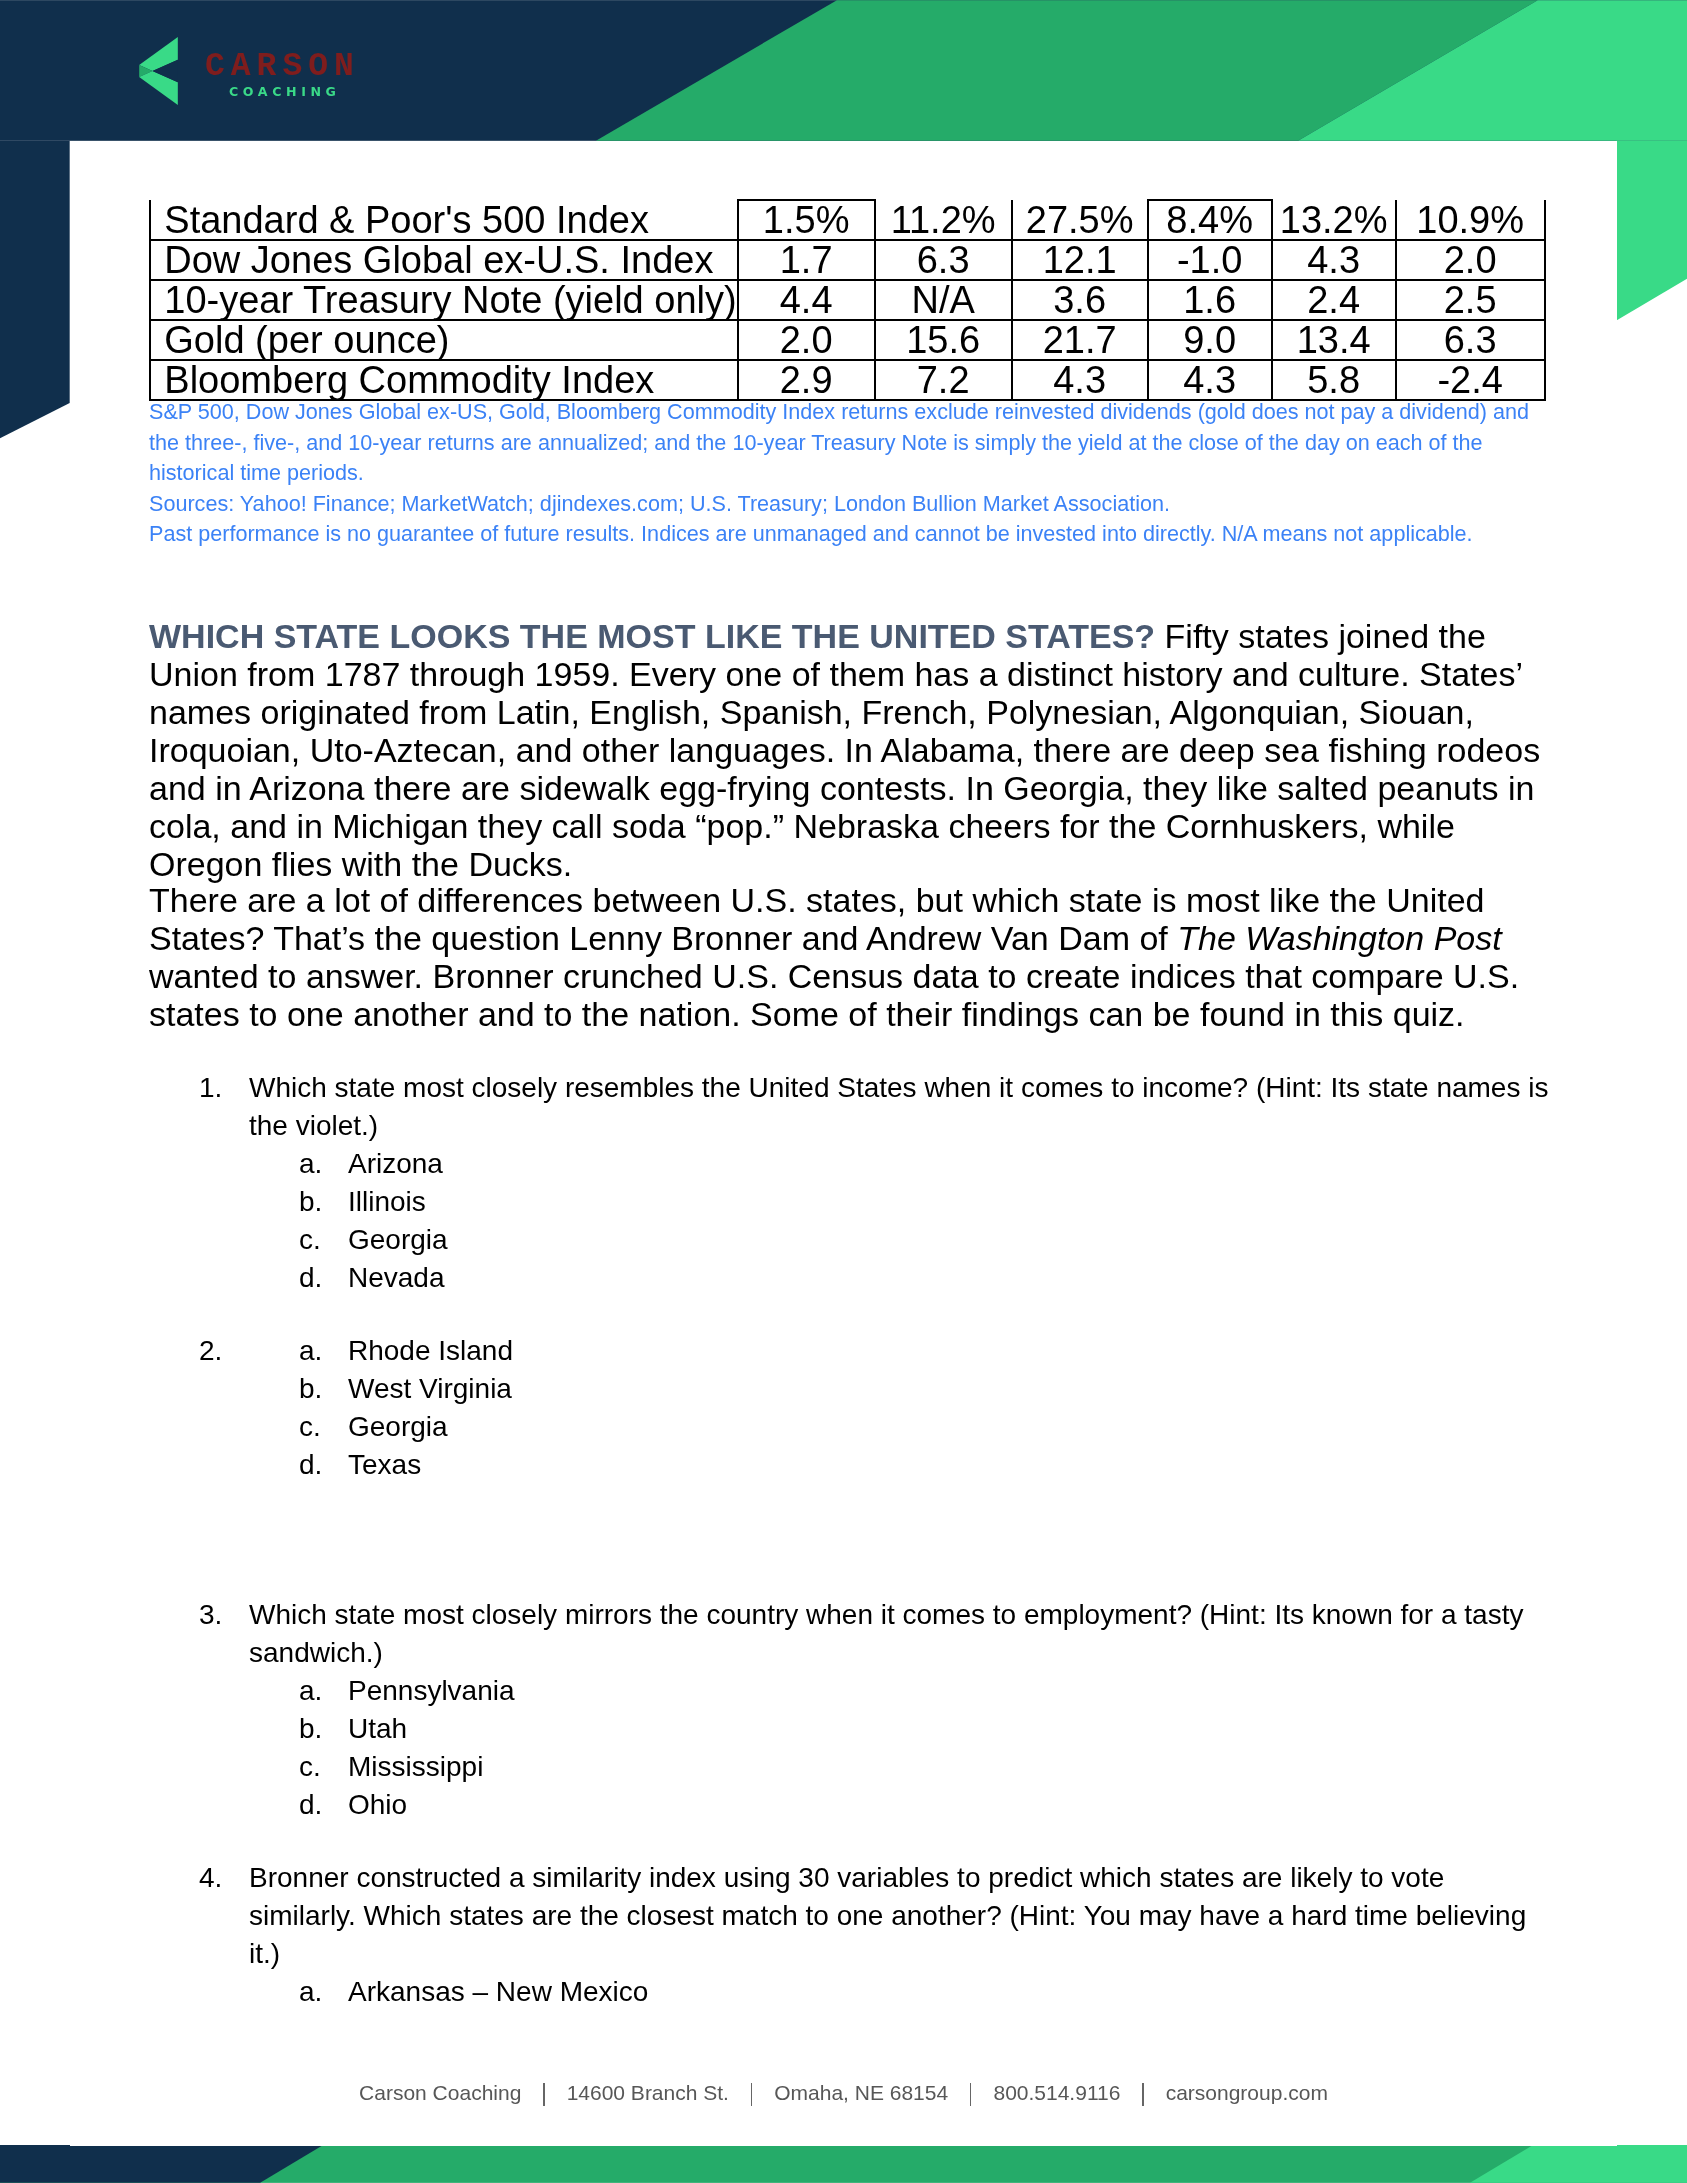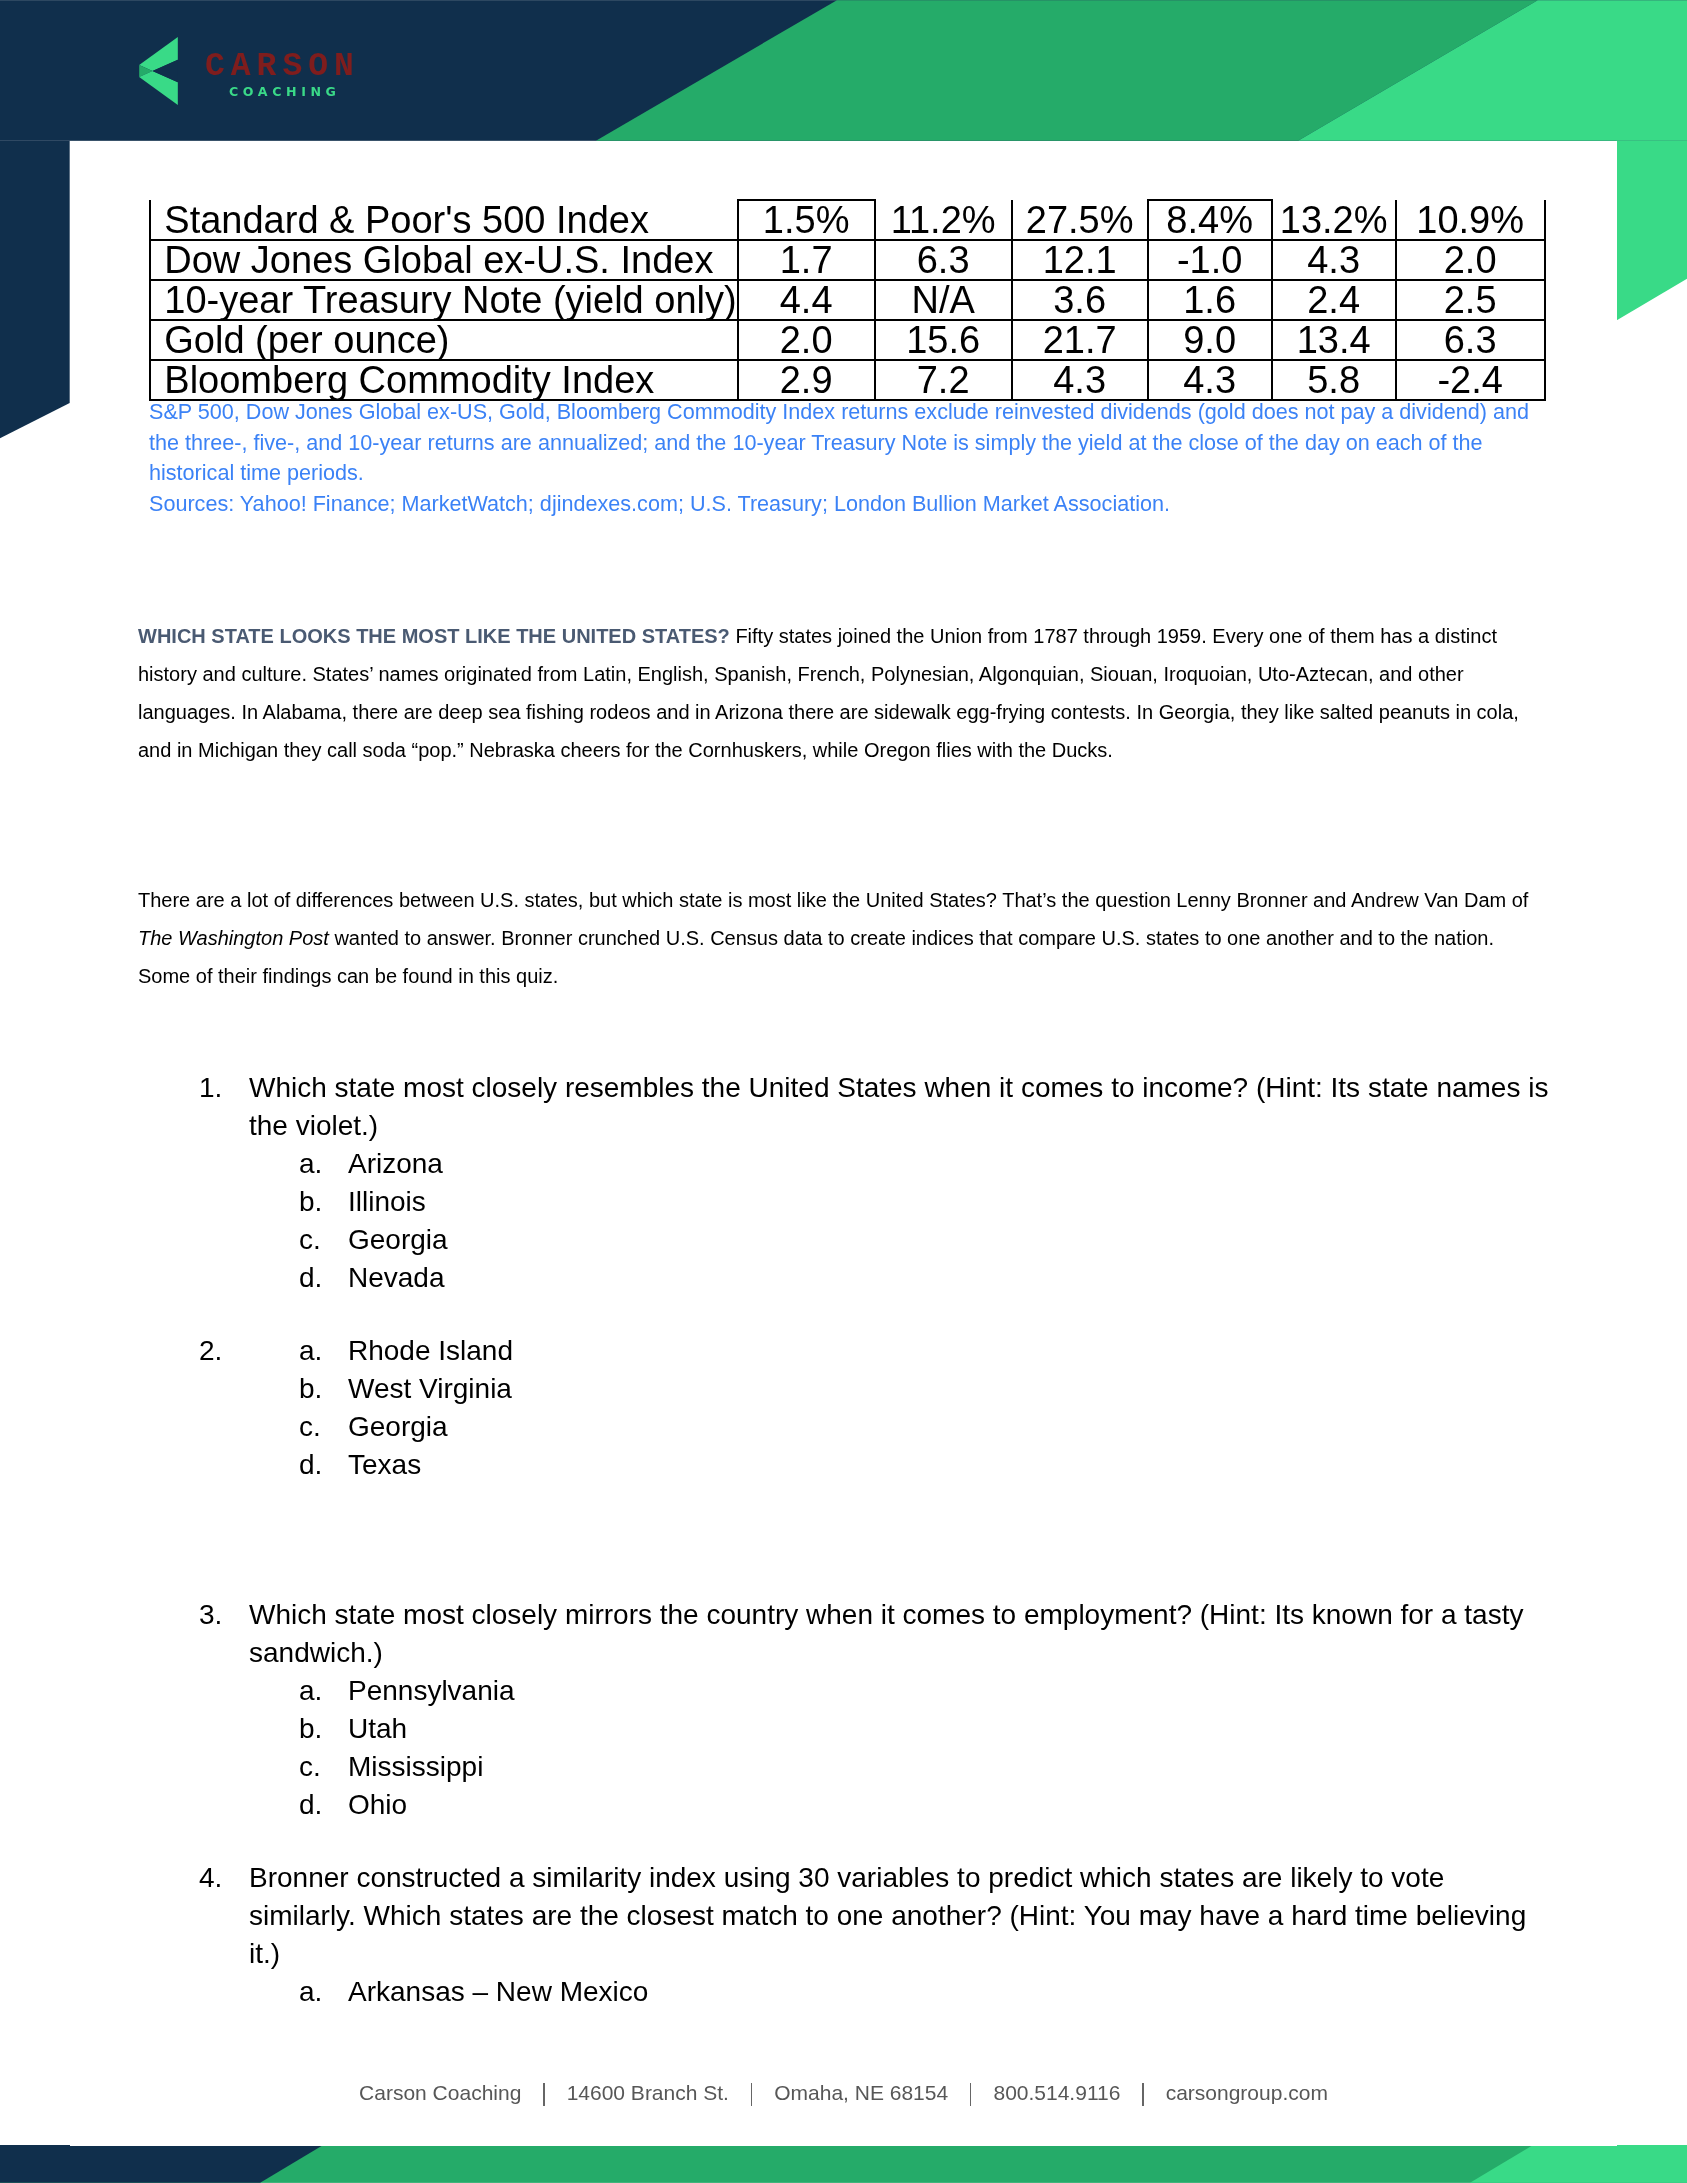--- a/index.html
+++ b/index.html
@@ -41,22 +41,22 @@
   .returns-table tr:first-child td.boxed-top { border-top: 2px solid #000; }
   .returns-table td.name { text-align: left; padding-left: 13.3px; }
 
   .footnote {
     position: absolute; left: 149px; top: 397px; width: 1381px;
     font-size: 21.6px; line-height: 30.5px; color: #3b82f6;
   }
   .footnote p { margin: 0; }
 
   .body-text {
-    position: absolute; left: 138px; width: 1401px;
-    font-size: 20px; line-height: 38px; color: #000;
+    position: absolute; left: 149px; width: 1401px;
+    font-size: 34px; line-height: 38px; color: #000;
   }
   .body-text p { margin: 0; }
   .headline { color: #4a5a72; font-weight: bold; }
   .italic { font-style: italic; }
 
   .question { position: absolute; left: 199px; width: 1354px; font-size: 28px; line-height: 38px; }
   .q-num { position: absolute; left: 0; top: 0; }
   .q-text { margin-left: 50px; }
   .option { position: relative; margin-left: 100px; height: 38px; }
   .opt-letter { position: absolute; left: 0; top: 0; }
@@ -154,20 +154,21 @@
       <td>4.3</td>
       <td>5.8</td>
       <td>-2.4</td>
     </tr>
   </tbody>
 </table>
 
 <div class="footnote">
   <p>S&amp;P 500, Dow Jones Global ex-US, Gold, Bloomberg Commodity Index returns exclude reinvested dividends (gold does not pay a dividend) and the three-, five-, and 10-year returns are annualized; and the 10-year Treasury Note is simply the yield at the close of the day on each of the historical time periods.</p>
   <p>Sources: Yahoo! Finance; MarketWatch; djindexes.com; U.S. Treasury; London Bullion Market Association.</p>
+  <p>Past performance is no guarantee of future results. Indices are unmanaged and cannot be invested into directly. N/A means not applicable.</p>
 </div>
 
 <div class="body-text" style="top:617px">
   <p><span class="headline">WHICH STATE LOOKS THE MOST LIKE THE UNITED STATES?</span><span> Fifty states joined the Union from 1787 through 1959. Every one of them has a distinct history and culture. States’ names originated from Latin, English, Spanish, French, Polynesian, Algonquian, Siouan, Iroquoian, Uto-Aztecan, and other languages. In Alabama, there are deep sea fishing rodeos and in Arizona there are sidewalk egg-frying contests. In Georgia, they like salted peanuts in cola, and in Michigan they call soda “pop.” Nebraska cheers for the Cornhuskers, while Oregon flies with the Ducks.</span></p>
 </div>
 
 <div class="body-text" style="top:881px">
   <p><span>There are a lot of differences between U.S. states, but which state is most like the United States? That’s the question Lenny Bronner and Andrew Van Dam of </span><span class="italic">The Washington Post</span><span> wanted to answer. Bronner crunched U.S. Census data to create indices that compare U.S. states to one another and to the nation. Some of their findings can be found in this quiz.</span></p>
 </div>
 

